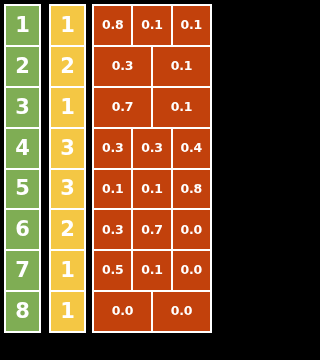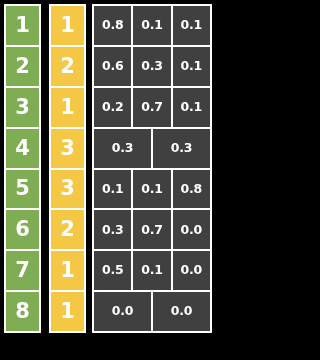--- a/index.html
+++ b/index.html
@@ -78,21 +78,21 @@
   }
 
   
   #probability-matrix {
     left: 92px;
     top: 4px;
     width: 120px;
     height: 329px;
   }
   #probability-matrix .cell {
-    background: #404040;
+    background: #c2410c;
     font-size: 12.5px;
     font-weight: 700;
     letter-spacing: -0.2px;
   }
 </style>
 </head>
 <body>
 
 <div id="canvas">
 
@@ -150,32 +150,31 @@
     </div>
   </div>
 
   <div class="block" id="probability-matrix">
     <div class="row">
       <div class="cell">0.8</div>
       <div class="cell">0.1</div>
       <div class="cell">0.1</div>
     </div>
     <div class="row">
-      <div class="cell">0.6</div>
       <div class="cell">0.3</div>
       <div class="cell">0.1</div>
     </div>
     <div class="row">
-      <div class="cell">0.2</div>
       <div class="cell">0.7</div>
       <div class="cell">0.1</div>
     </div>
     <div class="row">
       <div class="cell">0.3</div>
       <div class="cell">0.3</div>
+      <div class="cell">0.4</div>
     </div>
     <div class="row">
       <div class="cell">0.1</div>
       <div class="cell">0.1</div>
       <div class="cell">0.8</div>
     </div>
     <div class="row">
       <div class="cell">0.3</div>
       <div class="cell">0.7</div>
       <div class="cell">0.0</div>

